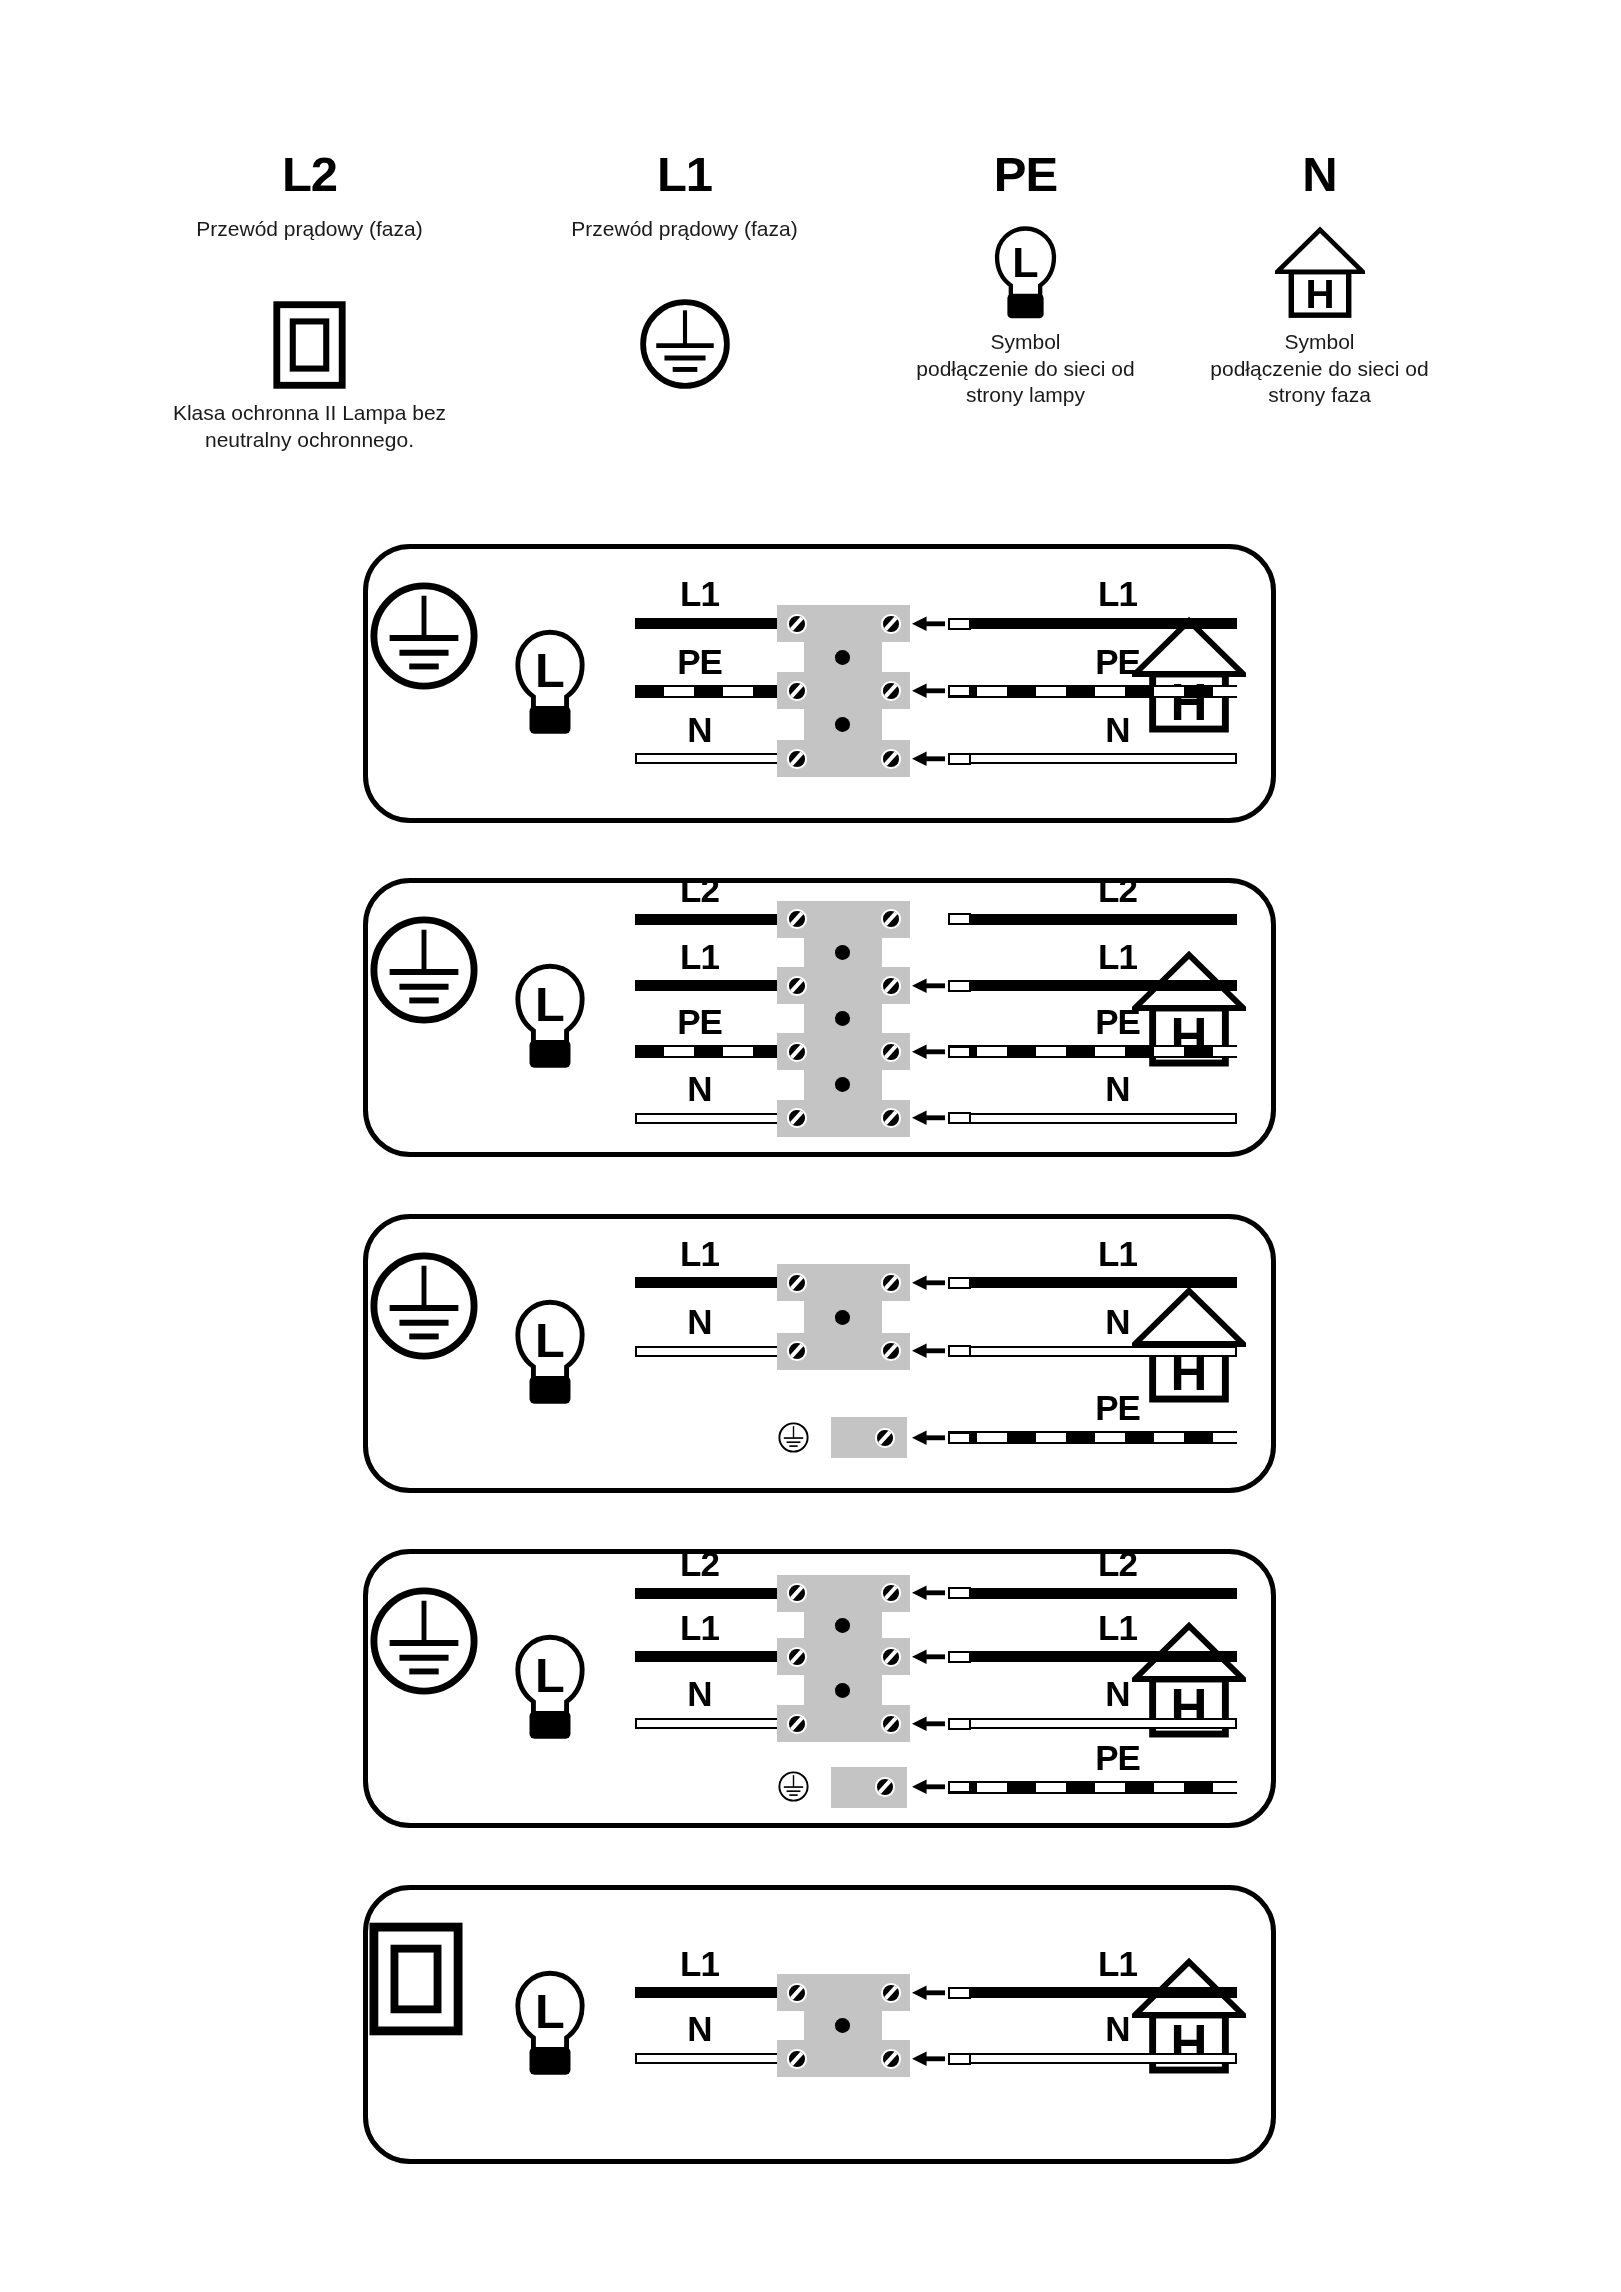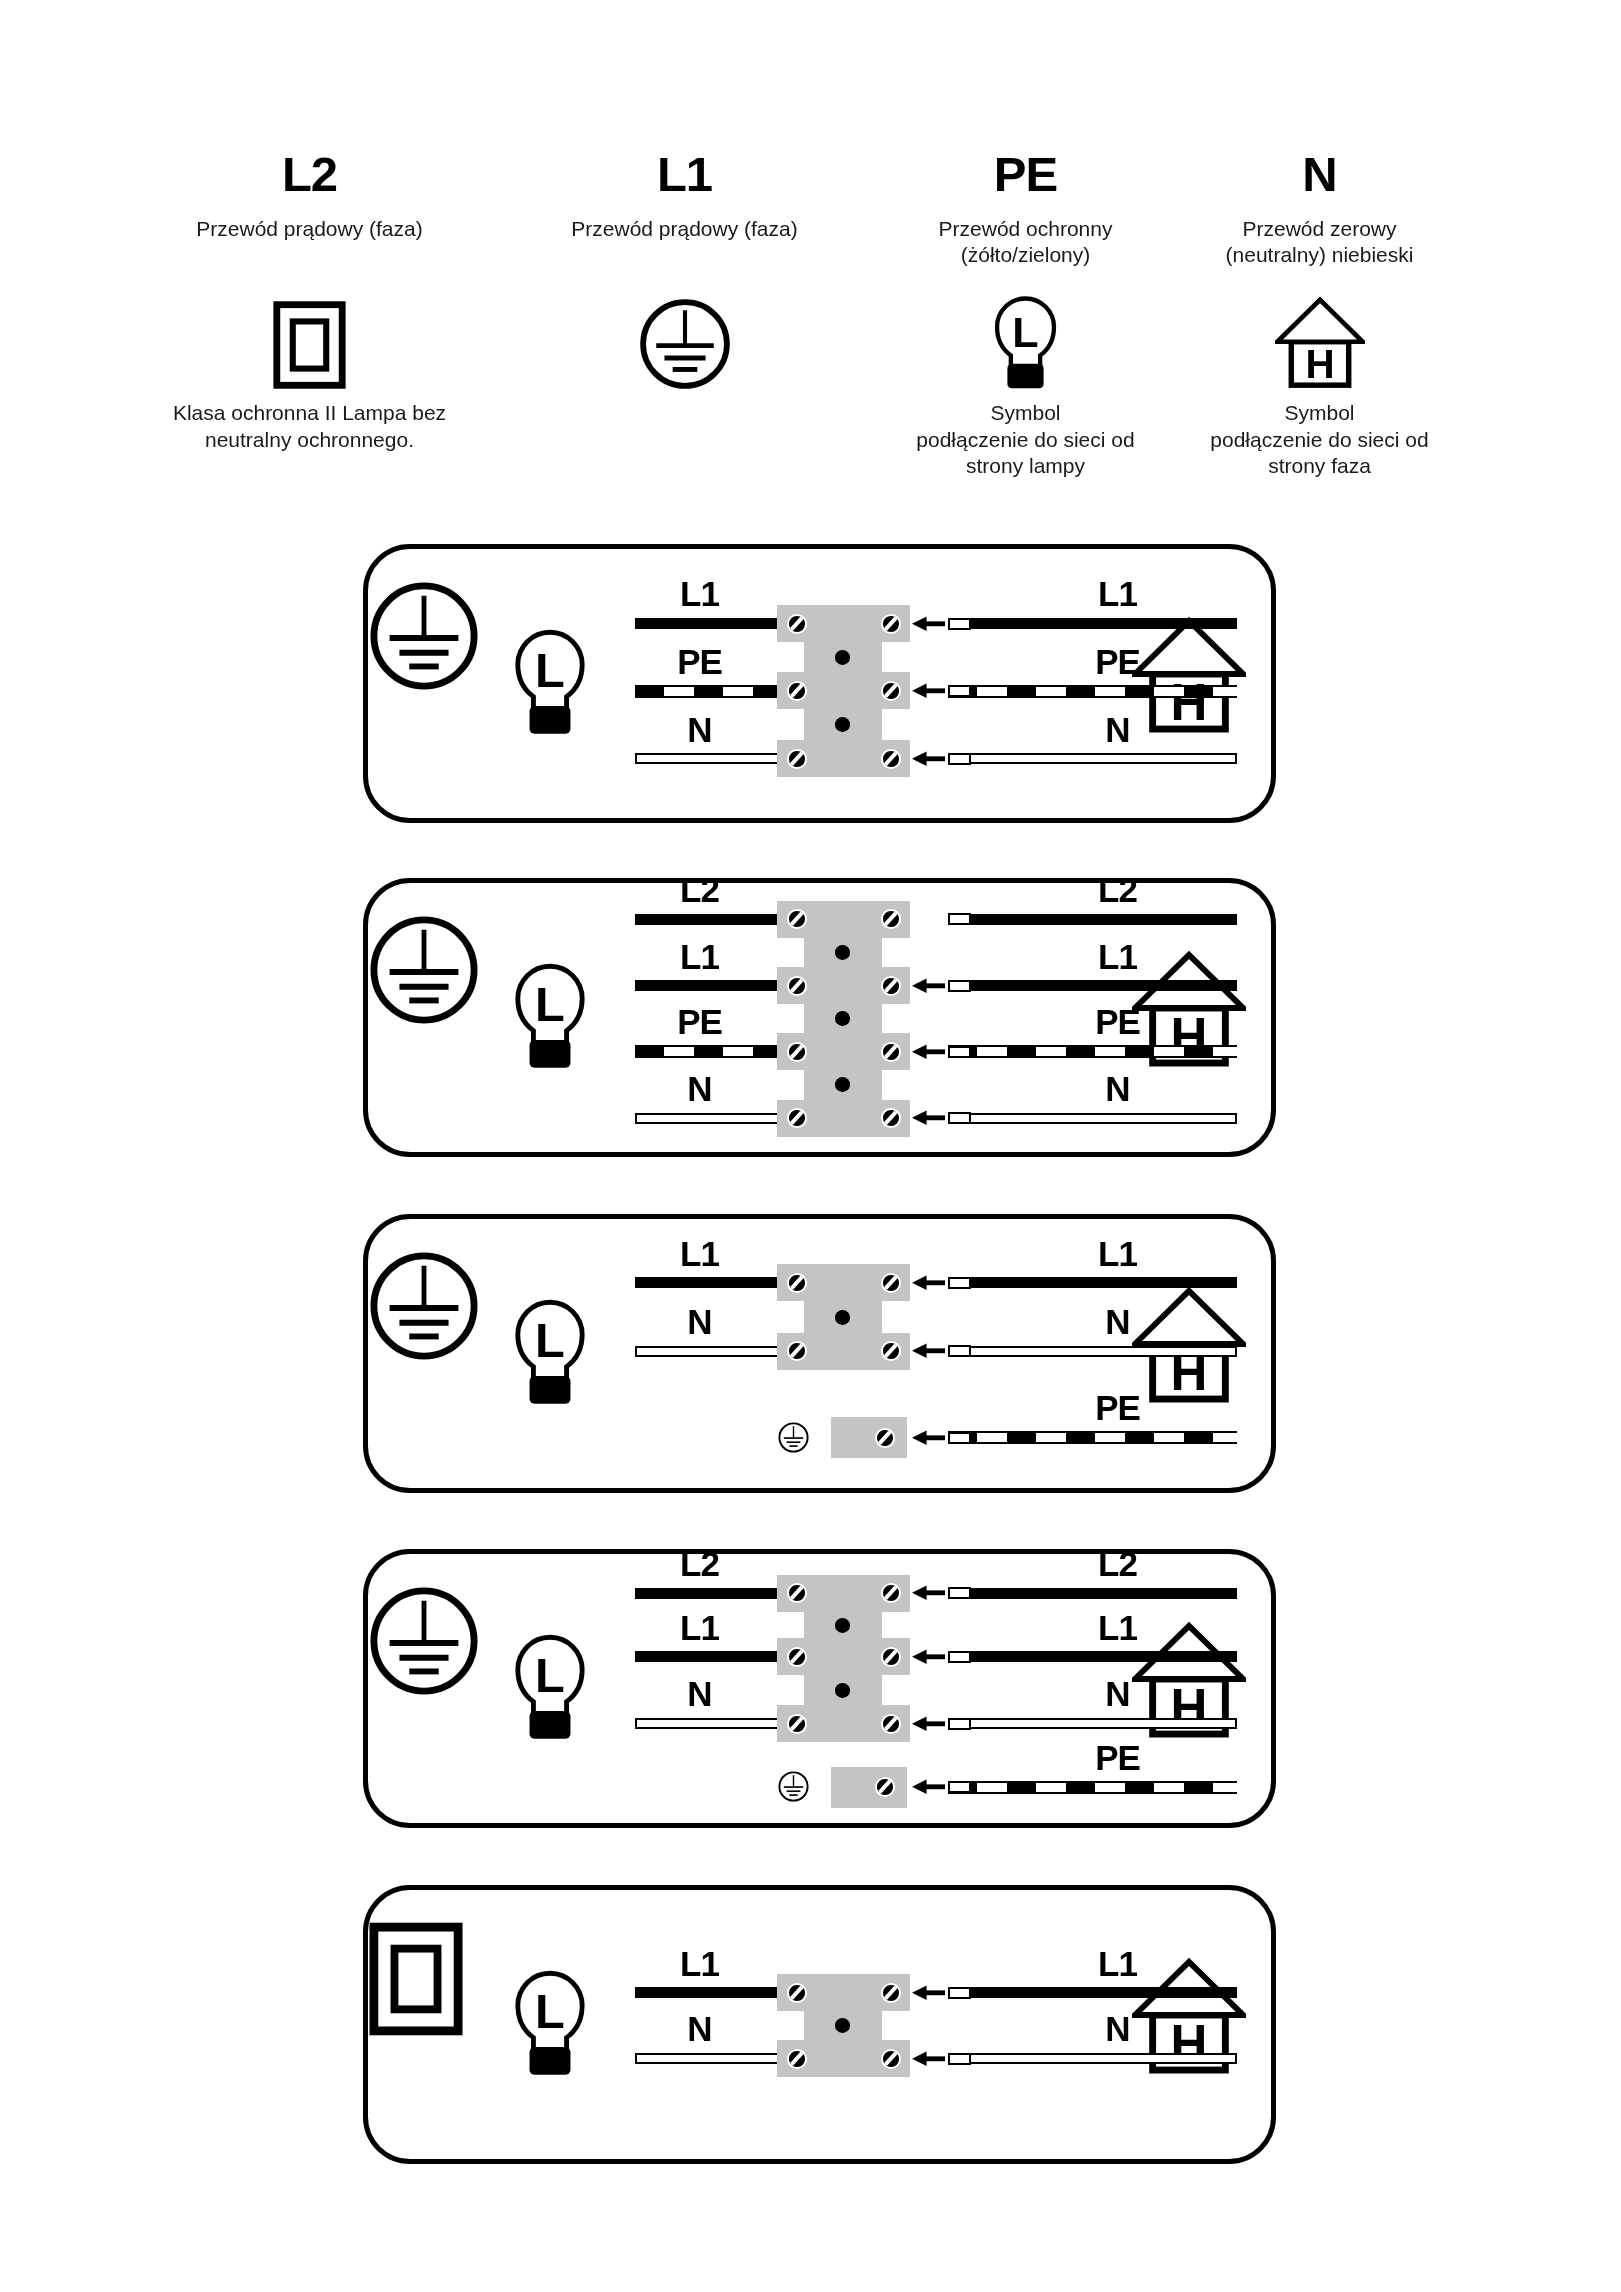--- a/index.html
+++ b/index.html
@@ -65,43 +65,35 @@
     <circle cx="56" cy="56" r="51" fill="#fff" stroke="#000" stroke-width="7"></circle>
     <line x1="56" y1="15" x2="56" y2="58" stroke="#000" stroke-width="5"></line>
     <line x1="21" y1="58" x2="91" y2="58" stroke="#000" stroke-width="6"></line>
     <line x1="31" y1="73" x2="81" y2="73" stroke="#000" stroke-width="6"></line>
     <line x1="41" y1="87" x2="71" y2="87" stroke="#000" stroke-width="6"></line>
   </svg>
         </div>
       </div>
       <div class="legend-col" style="left: 859px;">
         <div class="big-label">PE</div>
-        <div class="cap-block">
-          <div class="cap-line">Przewód ochronny</div>
-          <div class="cap-line">(żółto/zielony)</div>
-        </div>
         <div class="icon-slot">
           <svg width="69" height="95" viewBox="0 0 80 110">
     <path d="M 23,82 L 23,70 C 12,62 7,50 7,37 A 33,33 0 1 1 73,37 C 73,50 68,62 57,70 L 57,82 Z" fill="#fff" stroke="#000" stroke-width="5"></path>
     <rect x="19" y="80" width="42" height="28" rx="5" fill="#000"></rect>
     <text x="40" y="60" text-anchor="middle" font-family="Liberation Sans, sans-serif" font-size="50" font-weight="bold" fill="#000">L</text>
   </svg>
         </div>
         <div class="icon-cap">
           <div class="cap-line">Symbol</div>
           <div class="cap-line">podłączenie do sieci od</div>
           <div class="cap-line">strony lampy</div>
         </div>
       </div>
       <div class="legend-col" style="left: 1153px;">
         <div class="big-label">N</div>
-        <div class="cap-block">
-          <div class="cap-line">Przewód zerowy</div>
-          <div class="cap-line">(neutralny) niebieski</div>
-        </div>
         <div class="icon-slot">
           <svg width="90" height="95" viewBox="0 0 116 122">
     <rect x="21" y="60" width="74" height="56" fill="#fff" stroke="#000" stroke-width="7"></rect>
     <path d="M 3,60 L 58,6 L 113,60 Z" fill="#fff" stroke="#000" stroke-width="6" stroke-linejoin="miter"></path>
     <text x="58" y="107" text-anchor="middle" font-family="Liberation Sans, sans-serif" font-size="52" font-weight="bold" fill="#000">H</text>
   </svg>
         </div>
         <div class="icon-cap">
           <div class="cap-line">Symbol</div>
           <div class="cap-line">podłączenie do sieci od</div>

